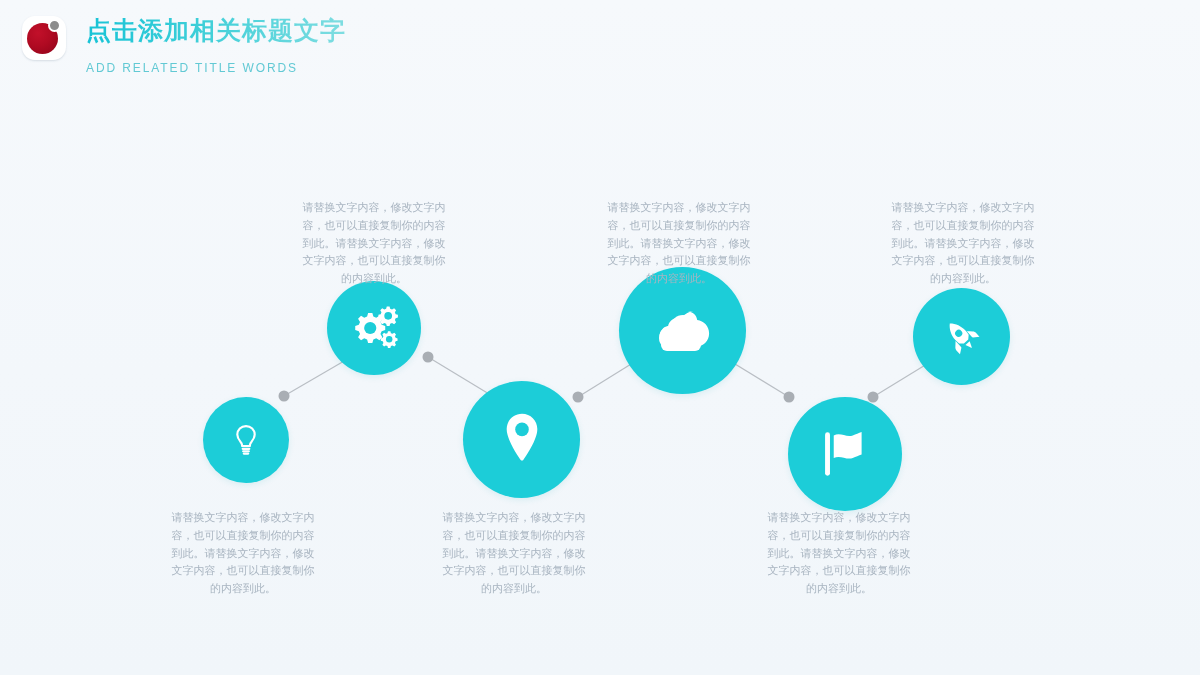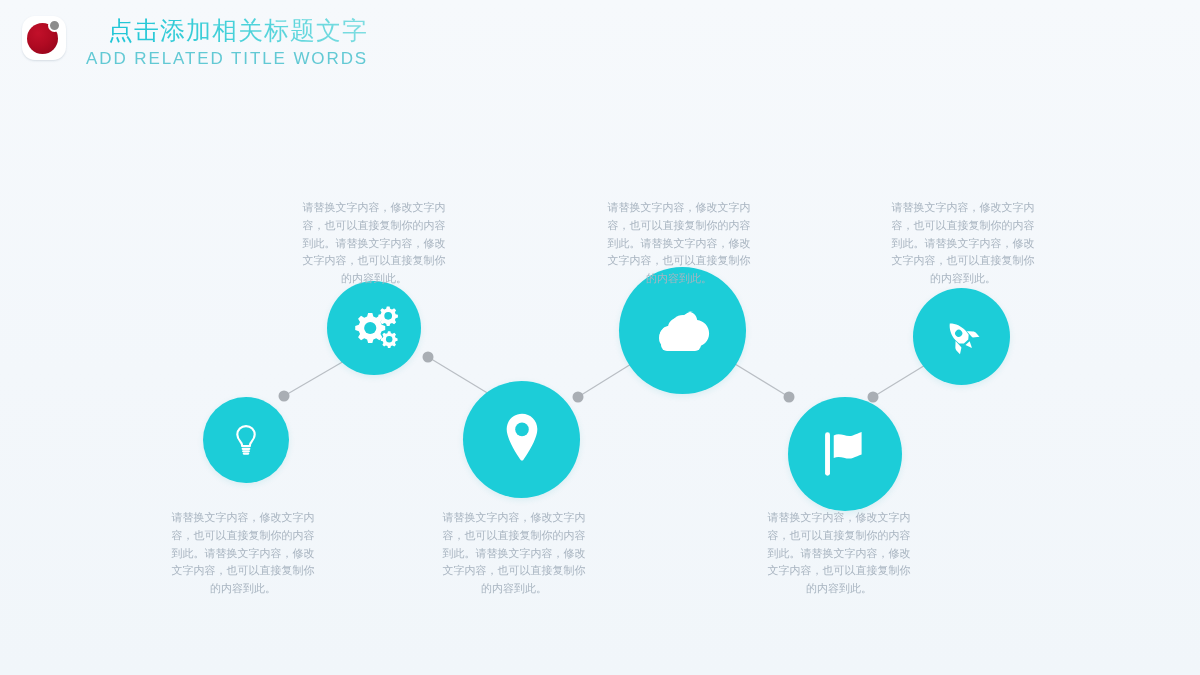--- a/index.html
+++ b/index.html
@@ -59,33 +59,32 @@
     background: #8d8d8d;
     border: 2px solid #ffffff;
     box-sizing: border-box;
   }
   #titleblock {
     margin-left: 18px;
     padding-top: 2px;
   }
   #title-cn {
     font-size: 25px;
-    font-weight: normal;
+    font-weight: bold;
     letter-spacing: 1px;
     line-height: 1.15;
     background: linear-gradient(90deg, #17c3d6 0%, #3fcfd8 45%, #7fdde1 100%);
     -webkit-background-clip: text;
     background-clip: text;
     color: transparent;
     white-space: nowrap;
-    text-align: right;
   }
   #title-en {
-    margin-top: 4px;
-    font-size: 17px;
+    margin-top: 16px;
+    font-size: 12px;
     letter-spacing: 1.9px;
     color: #62c9d4;
     white-space: nowrap;
   }
 
   
   #connectors {
     position: absolute;
     left: 0; top: 0;
     width: 1200px; height: 675px;

